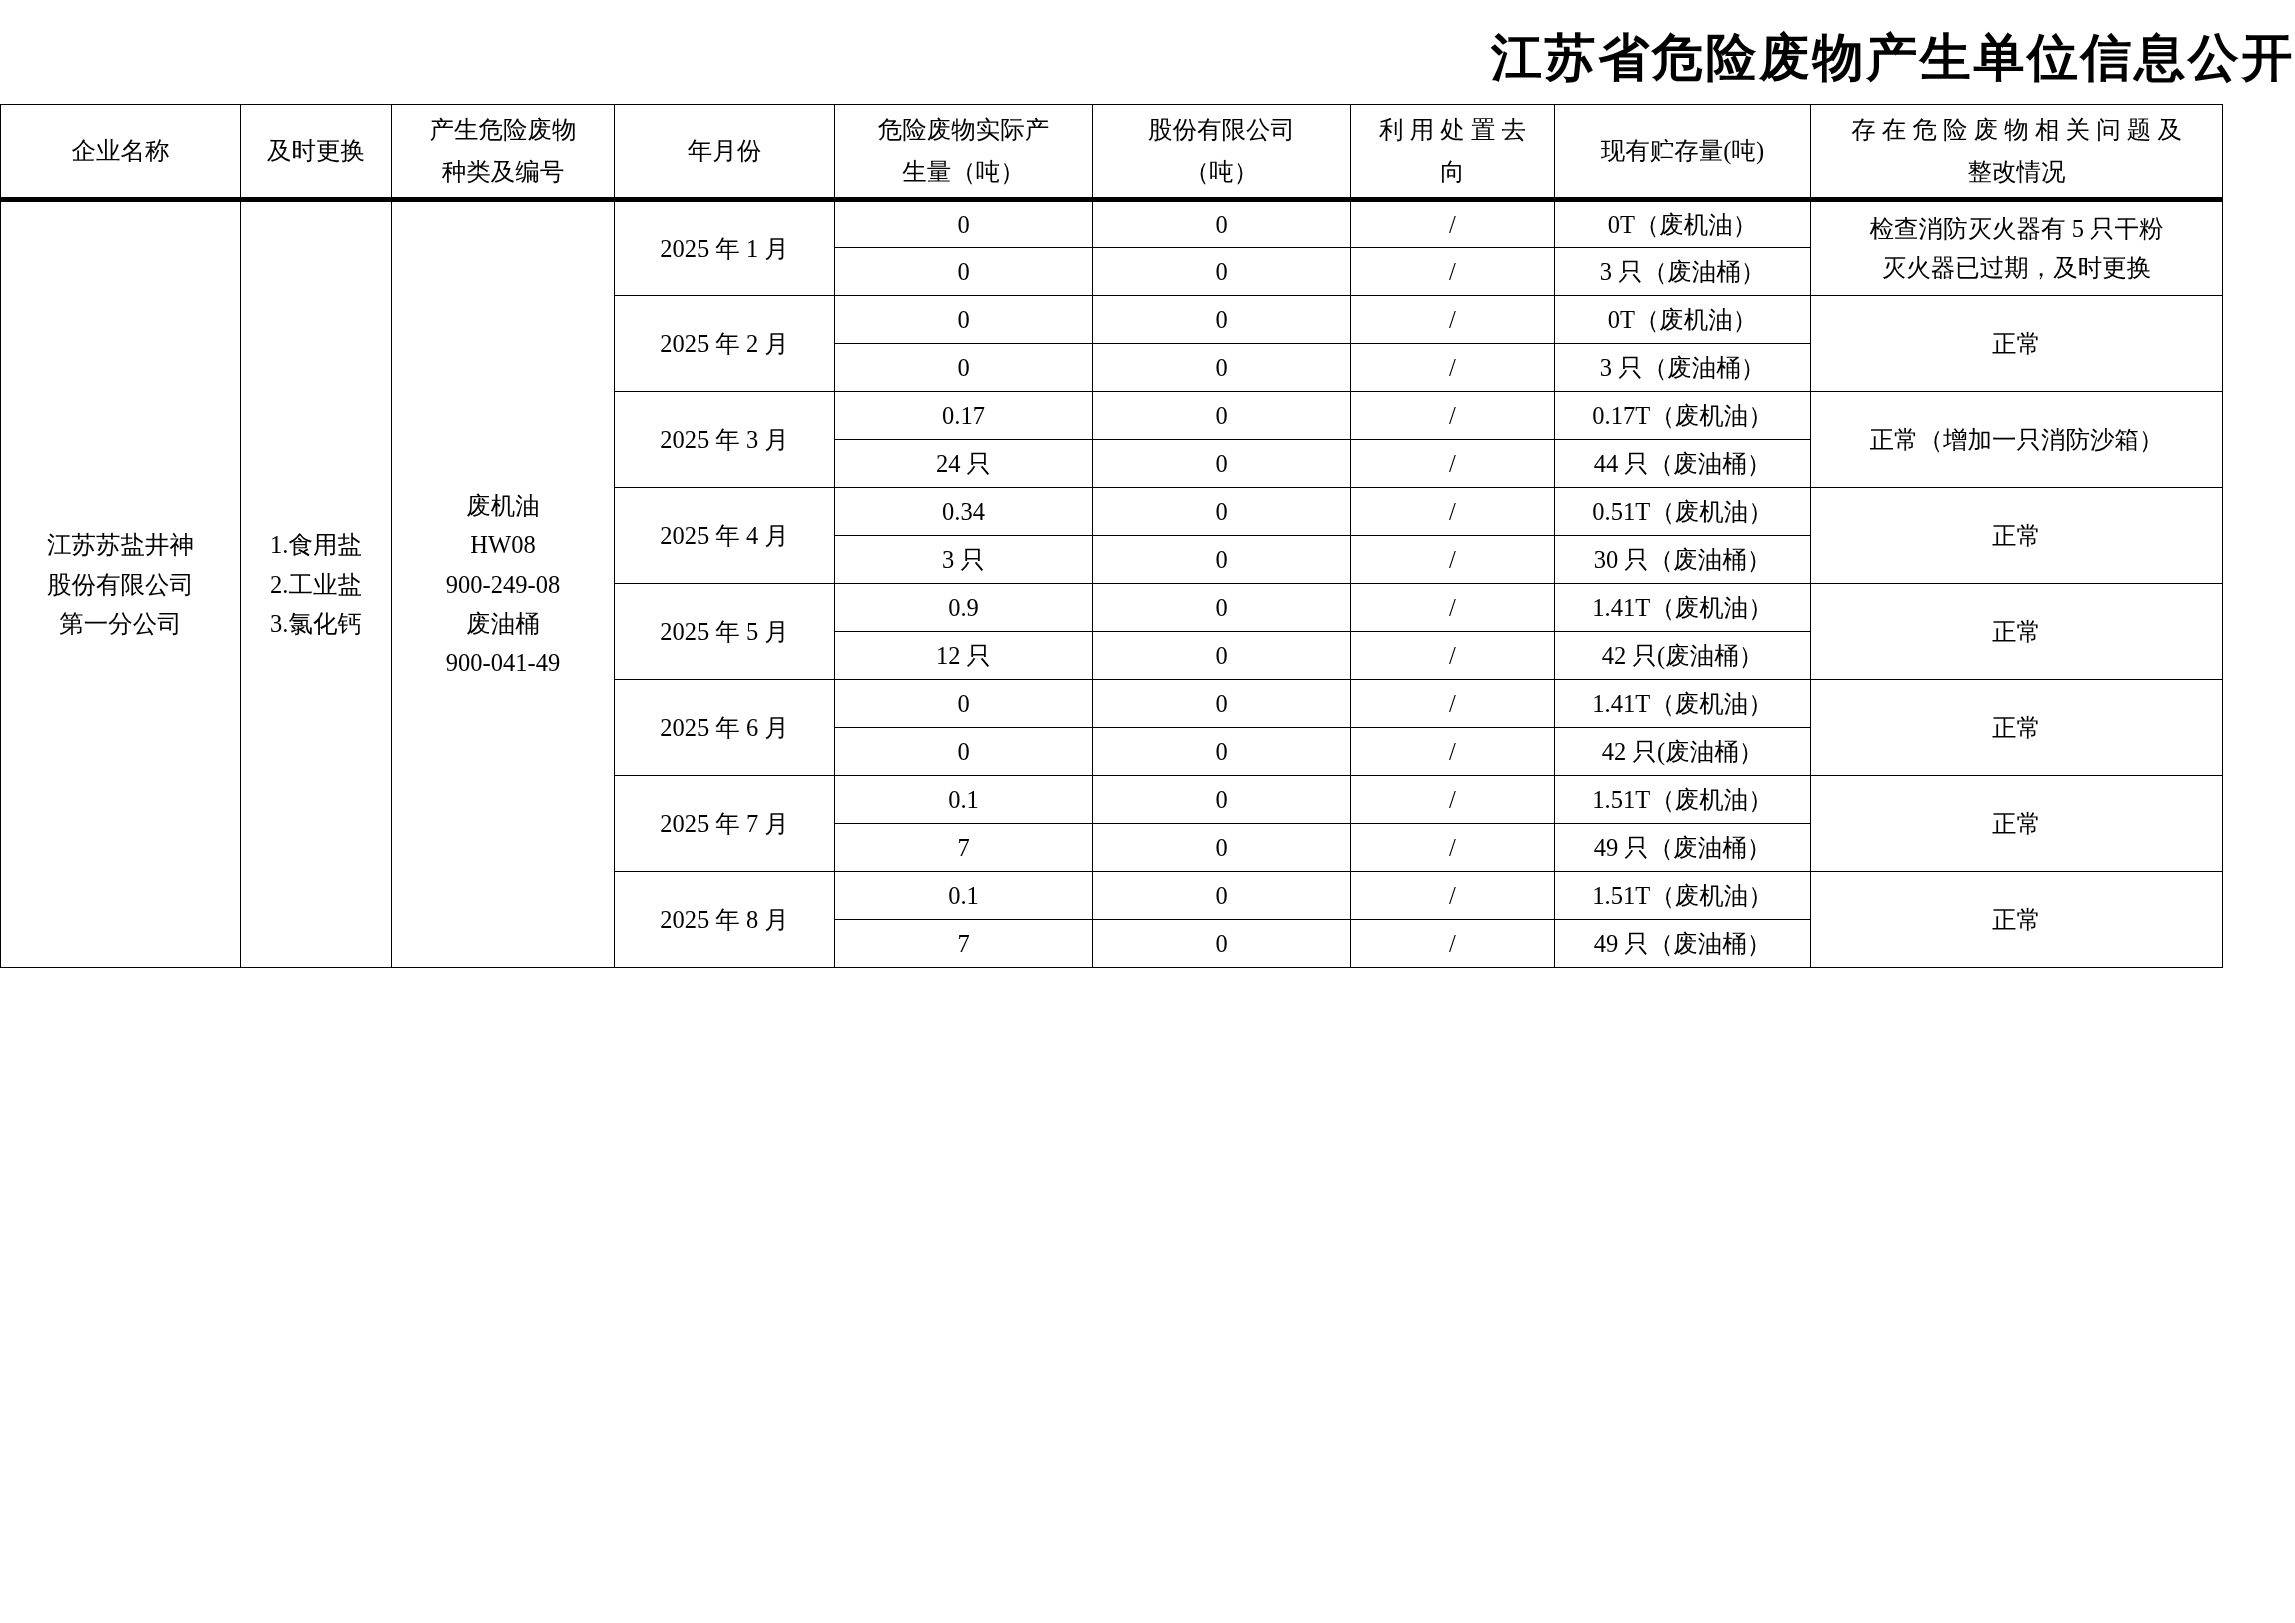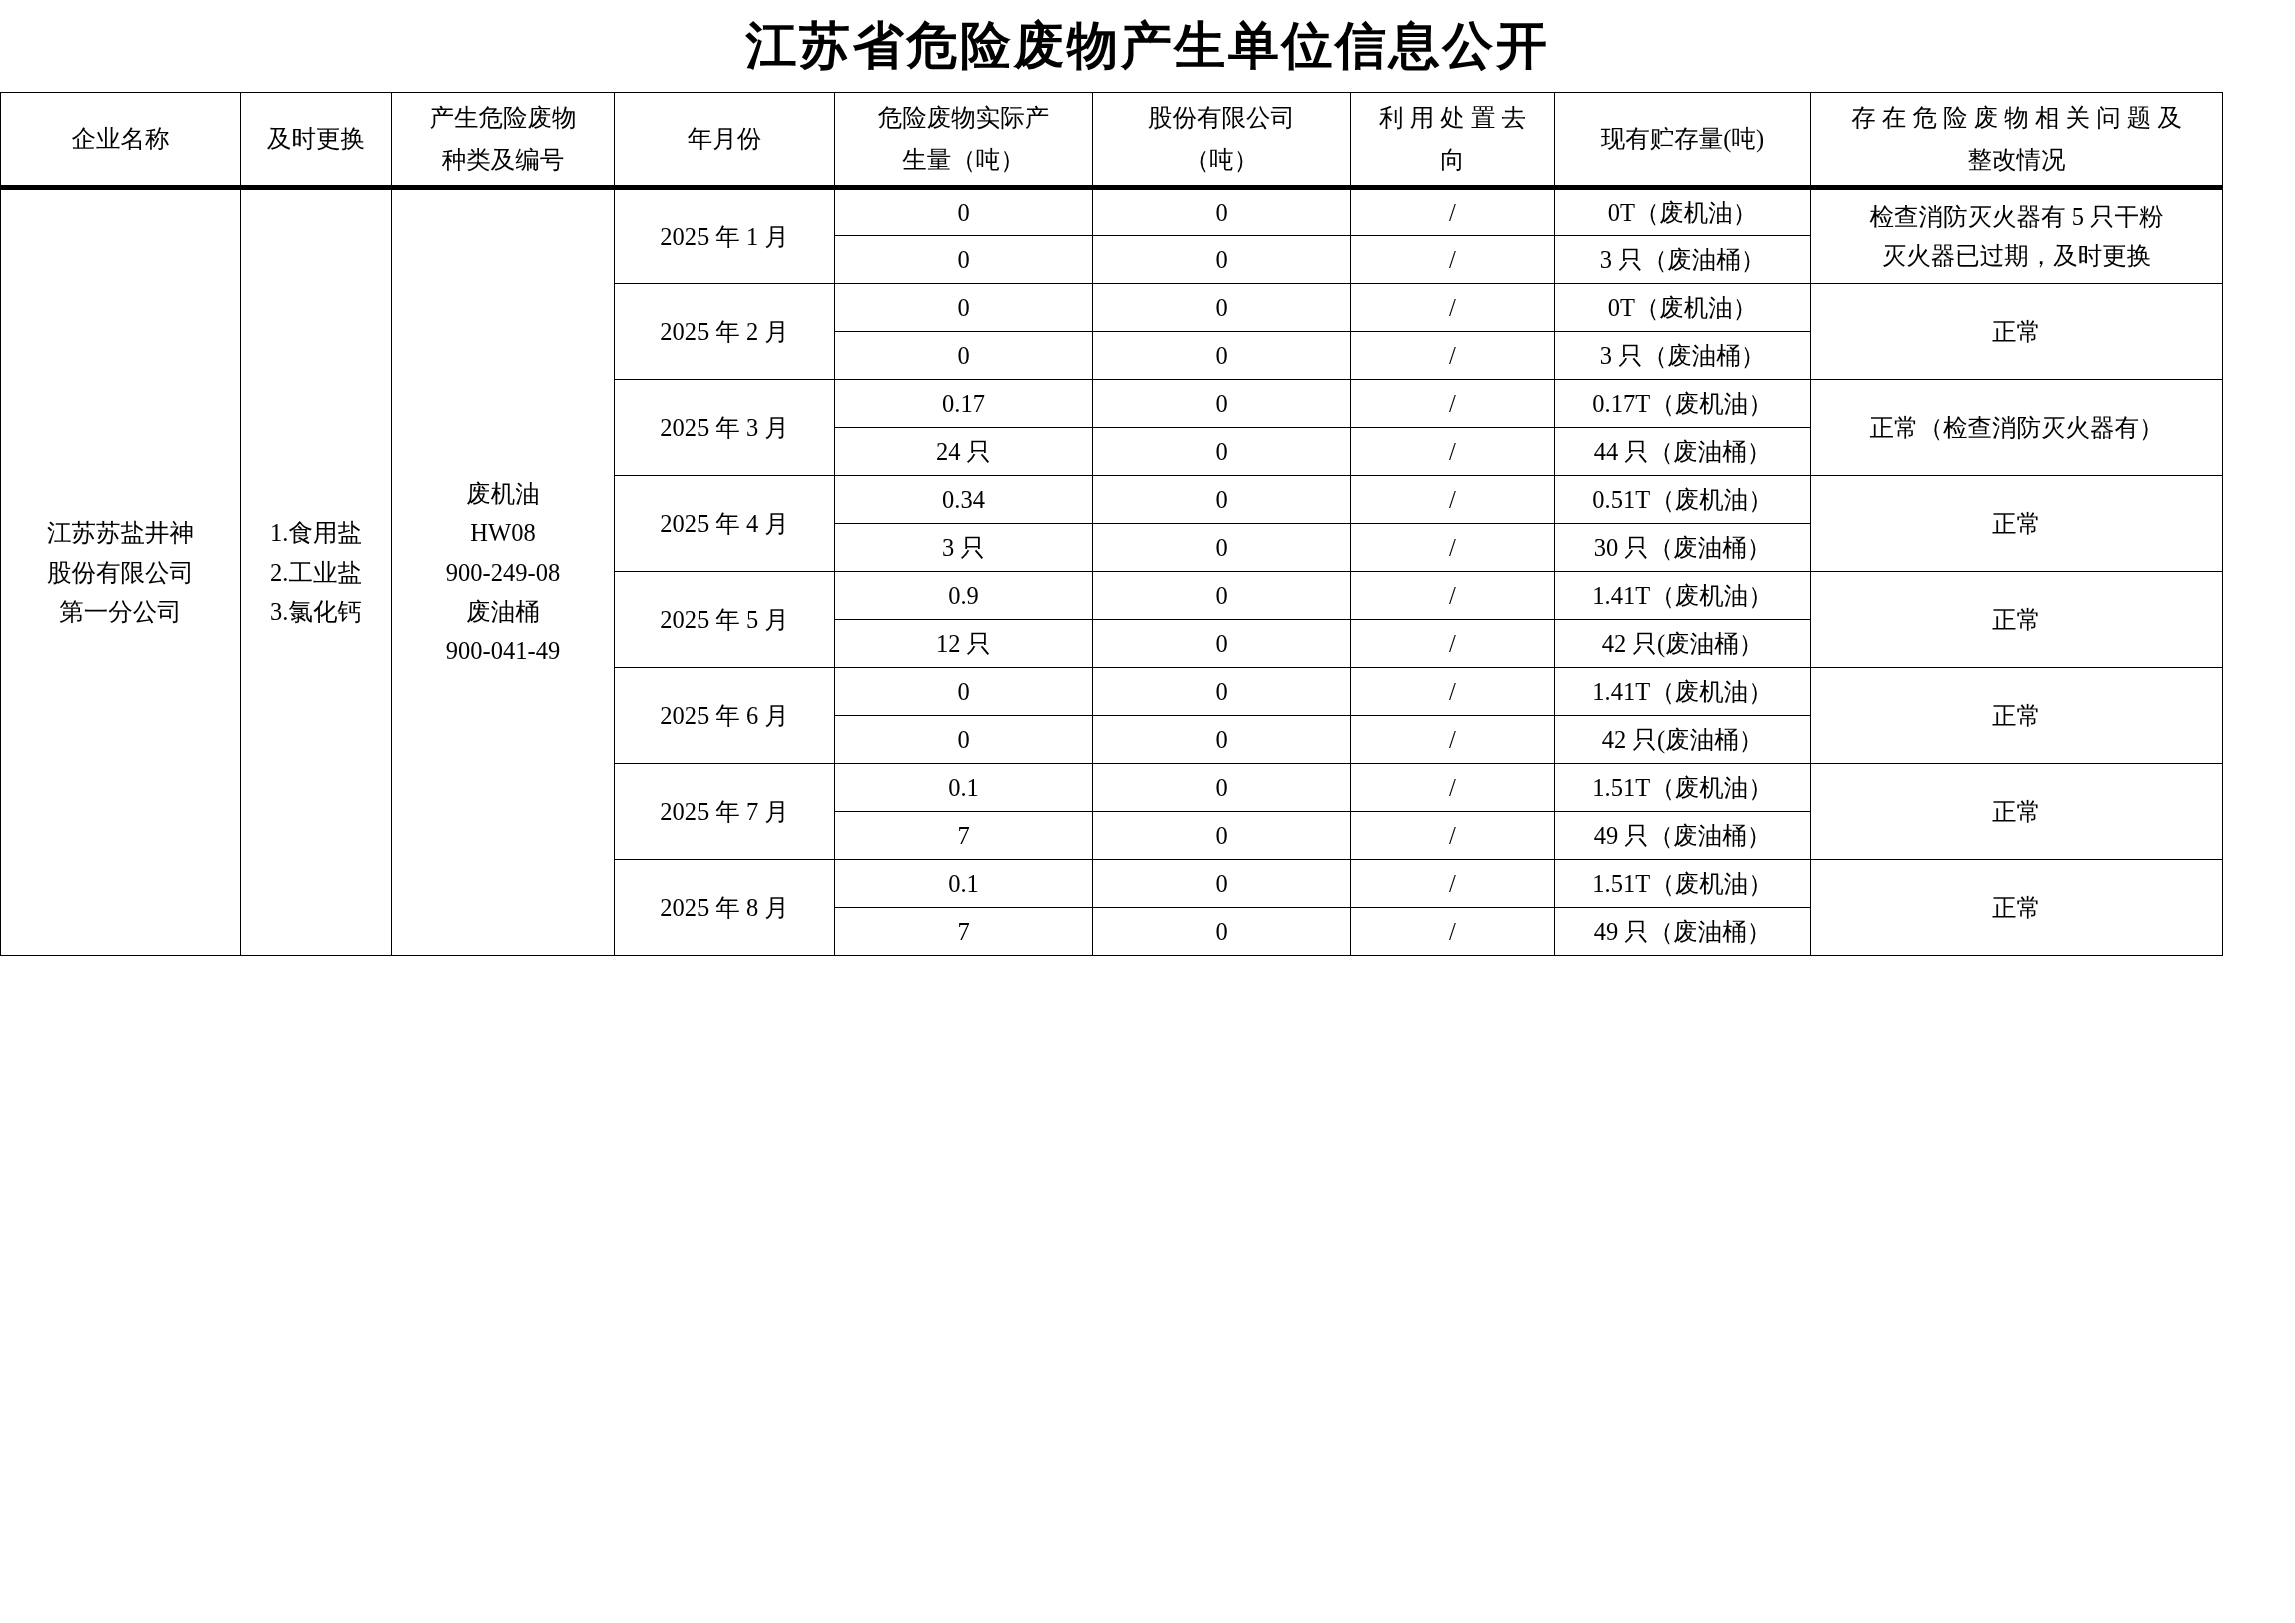--- a/index.html
+++ b/index.html
@@ -3,22 +3,22 @@
 <meta charset="utf-8">
 <style>
   html,body { margin:0; padding:0; background:#ffffff; }
   body {
     width:2295px; height:1623px;
     font-family:"Liberation Serif","DejaVu Serif",serif;
     color:#000;
     position:relative;
   }
   .title {
-    padding-top:13px;
-    text-align:center;
+    padding-top:25px;
+    text-align:right;
     font-size:51px;
     font-weight:bold;
     letter-spacing:2.6px;
     line-height:1.3;
   }
   table.hw {
     border-collapse:collapse;
     table-layout:fixed;
     width:2223px;
     margin-top:12.3px;
@@ -126,21 +126,21 @@
       <td class="monthend">/</td>
       <td class="monthend">3 只（废油桶）</td>
     </tr>
 
     <tr>
       <td rowspan="2" class="month-cell">2025 年 3 月</td>
       <td class="sub">0.17</td>
       <td class="sub">0</td>
       <td class="sub">/</td>
       <td class="sub">0.17T（废机油）</td>
-      <td rowspan="2" class="remark">正常（检查消防灭火器有）</td>
+      <td rowspan="2" class="remark">正常（增加一只消防沙箱）</td>
     </tr>
     <tr>
       <td class="monthend">24 只</td>
       <td class="monthend">0</td>
       <td class="monthend">/</td>
       <td class="monthend">44 只（废油桶）</td>
     </tr>
 
     <tr>
       <td rowspan="2" class="month-cell">2025 年 4 月</td>

